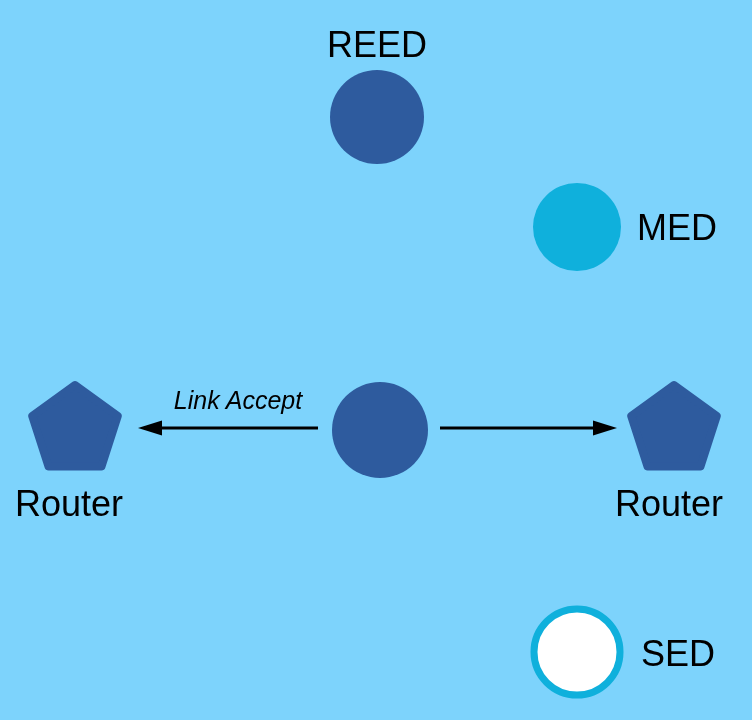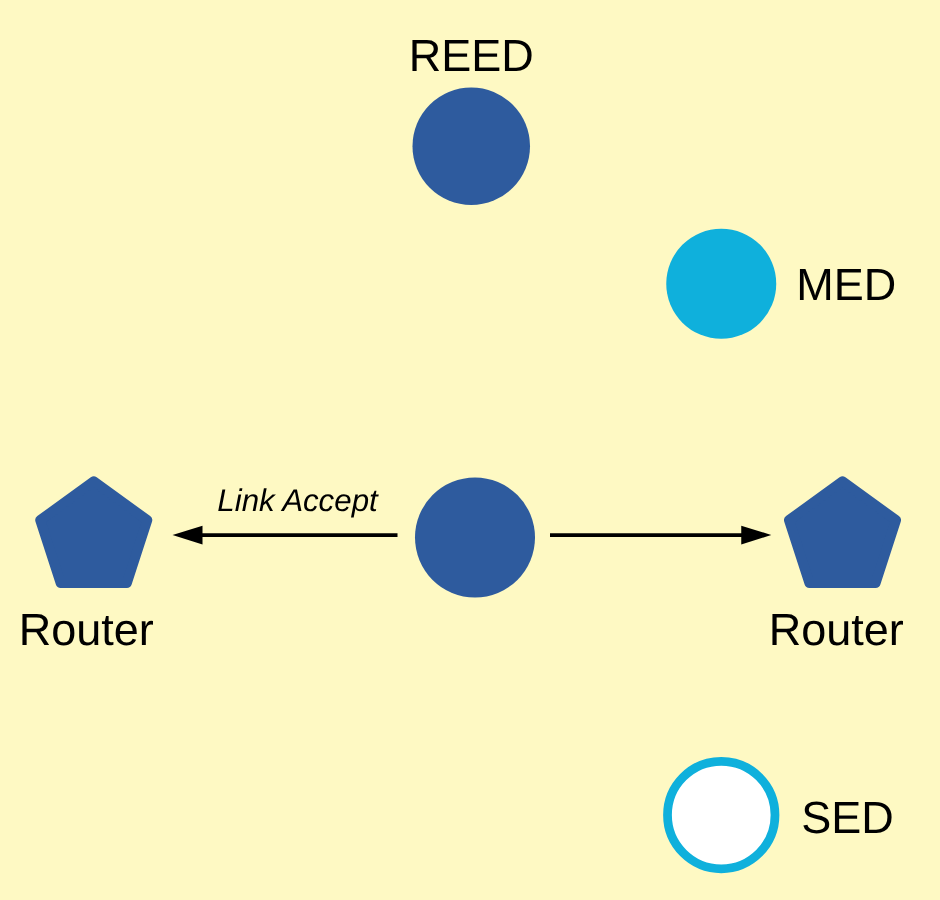--- a/index.html
+++ b/index.html
@@ -4,21 +4,21 @@
 <style>
   html, body {
     margin: 0;
     padding: 0;
     background: #ffffff;
   }
   .canvas {
     position: relative;
     width: 752px;
     height: 720px;
-    background: #fef9c3;
+    background: #7dd3fc;
     overflow: hidden;
     font-family: "Liberation Sans", sans-serif;
   }
   svg text {
     font-family: "Liberation Sans", sans-serif;
     fill: #000000;
   }
   .node-label {
     font-size: 36px;
     font-weight: 400;

